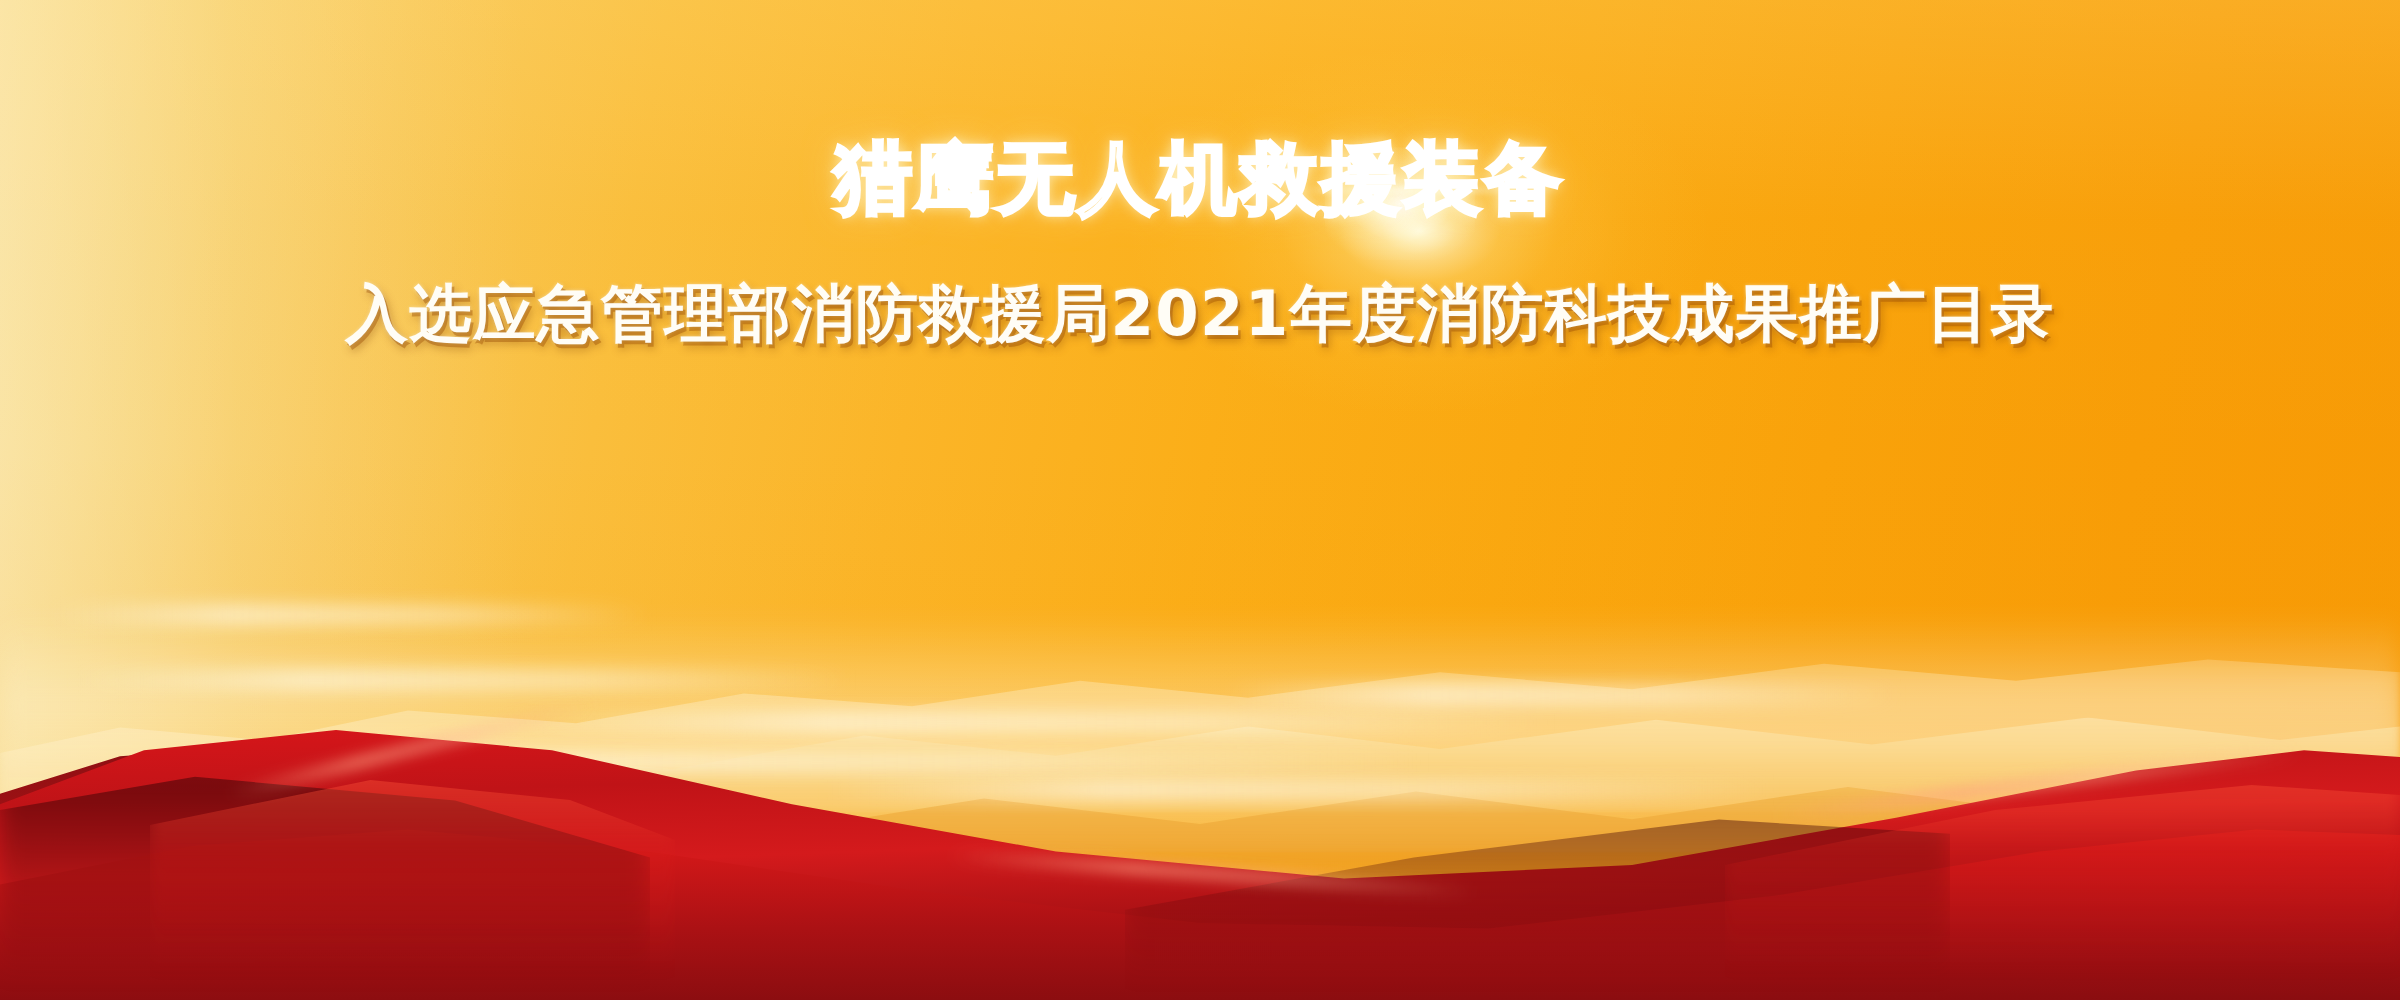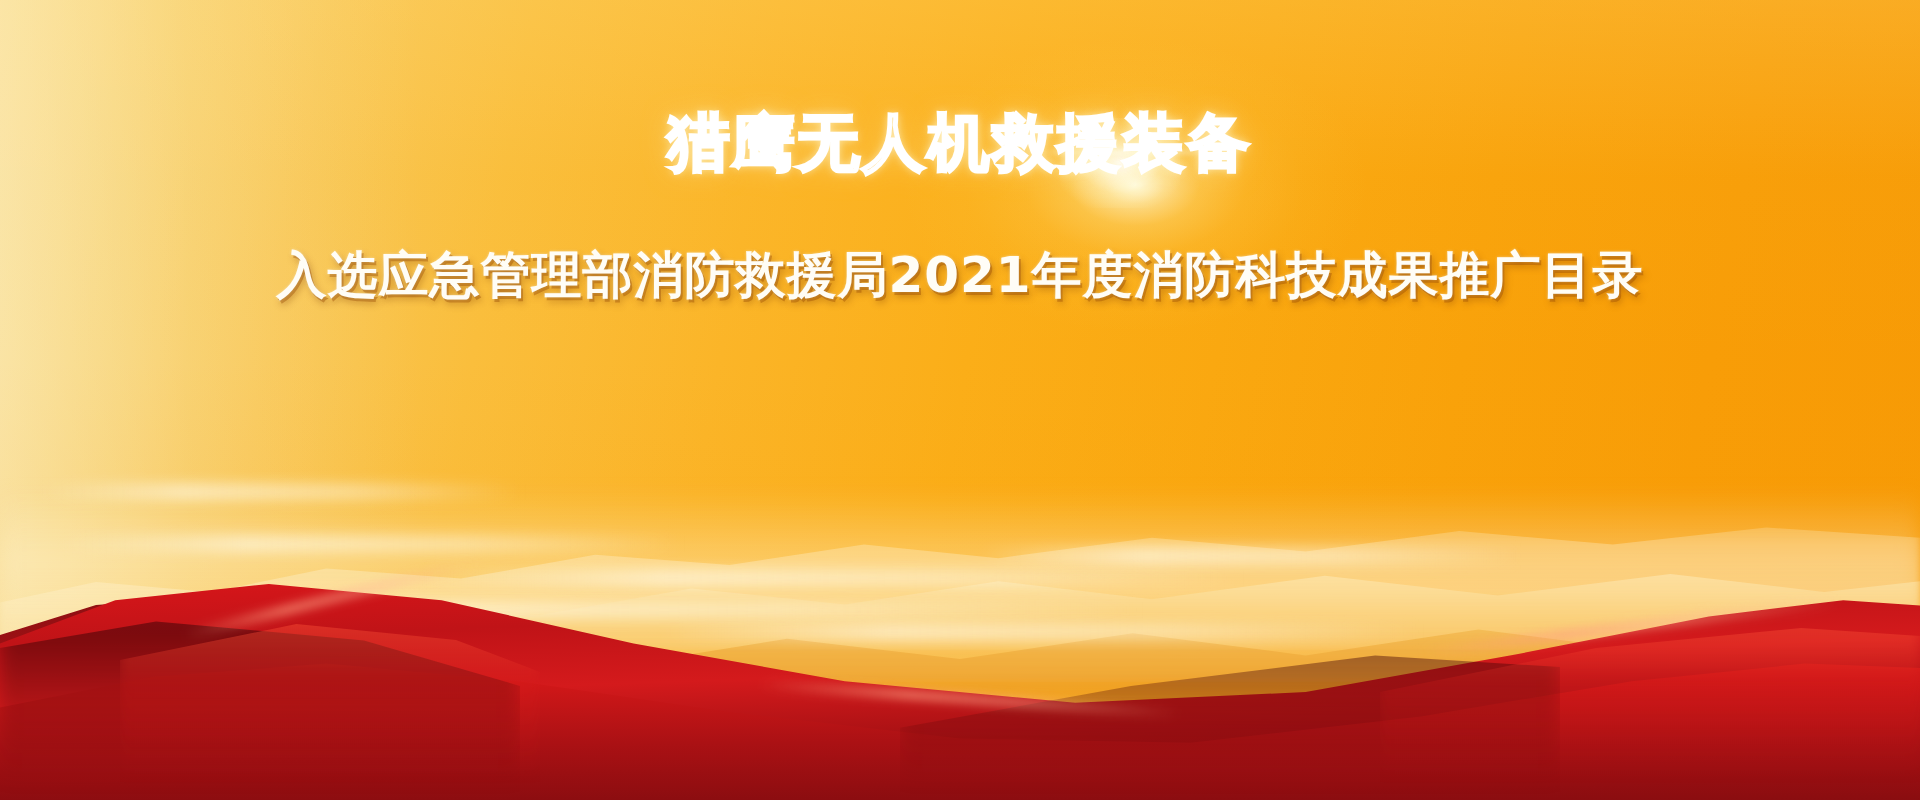--- a/index.html
+++ b/index.html
@@ -181,21 +181,21 @@
     font-weight:bold;
     letter-spacing:1px;
     line-height:1.24;
     color:#fffdf6;
     white-space:nowrap;
     text-shadow:
       2px 3px 0 rgba(150,70,0,0.38),
       3px 5px 7px rgba(120,54,0,0.34),
       0 0 3px rgba(255,250,225,0.55);
   }
-  .sub-line-1 { margin-top:70px; }
+  .sub-line-1 { margin-top:46px; }
   .sub-line-2 { margin-top:8px; }
 </style>
 </head>
 <body>
 
 <div class="banner">
 
   <div class="sky"></div>
   <div class="sky-shade"></div>
   <div class="sky-leftglow"></div>

